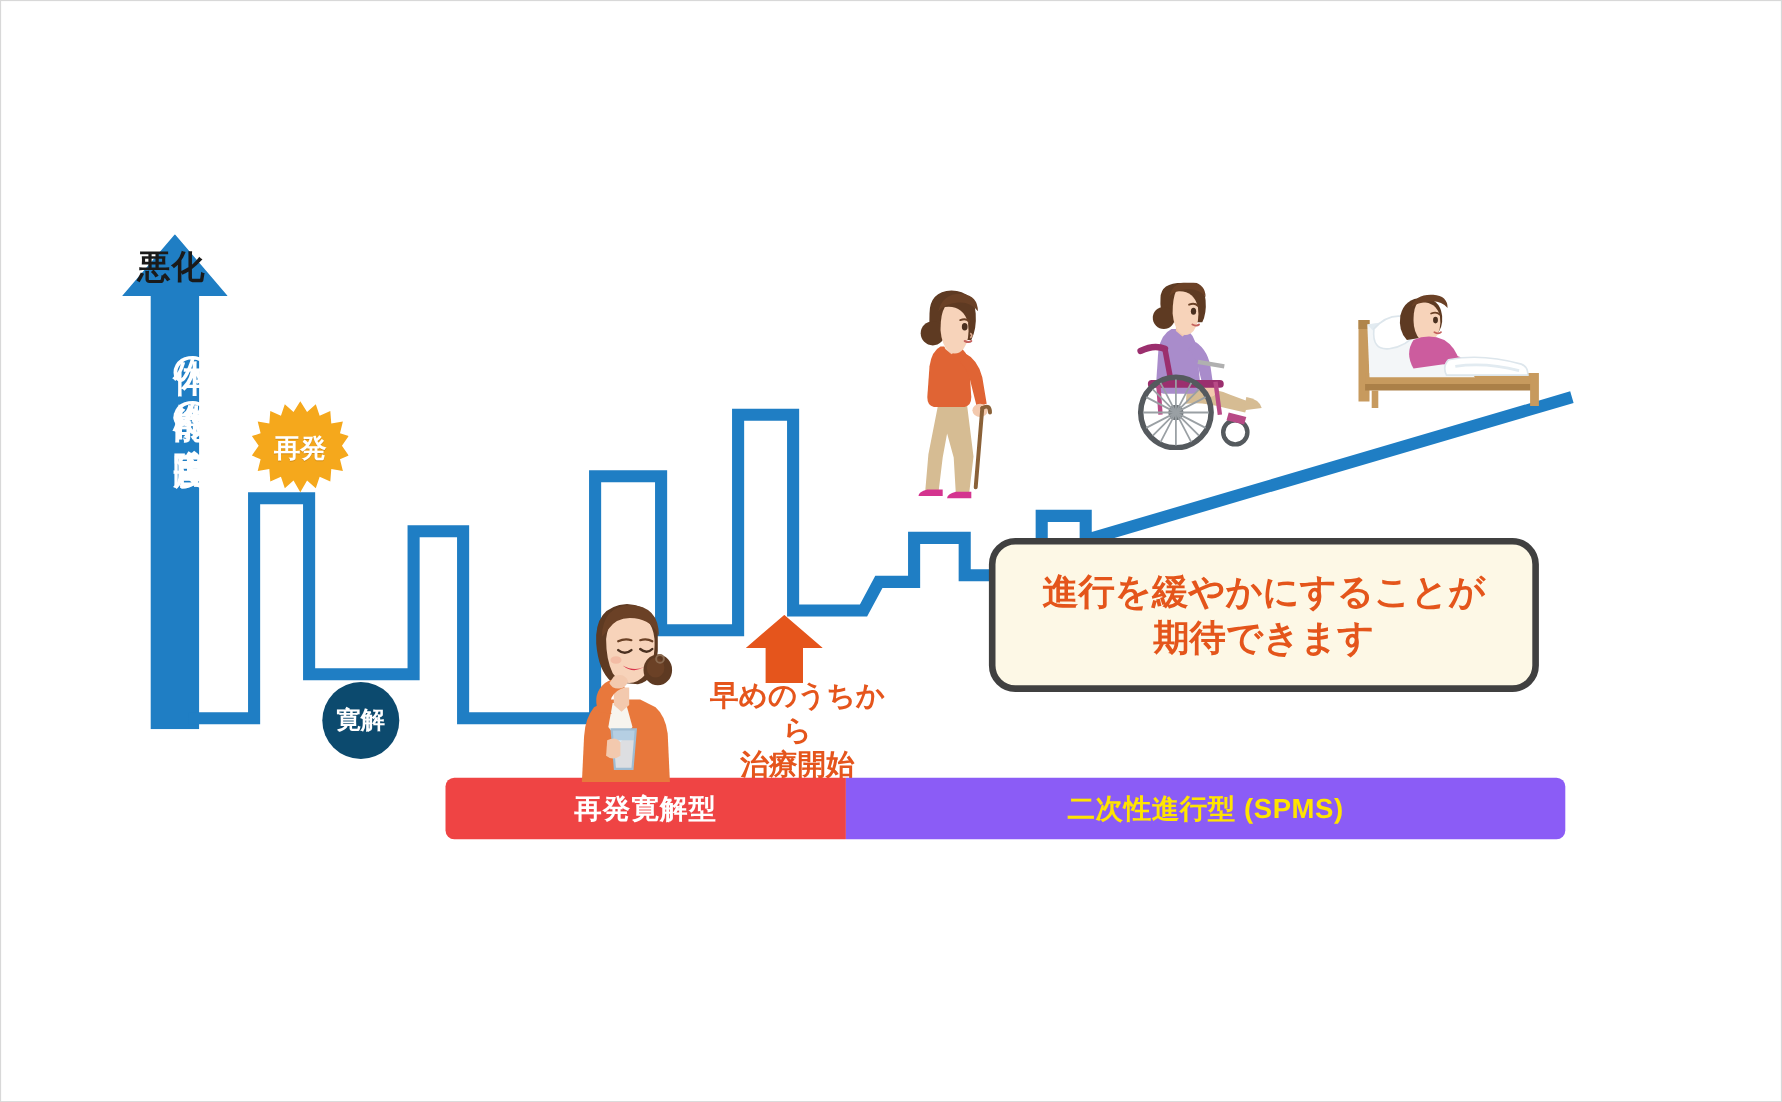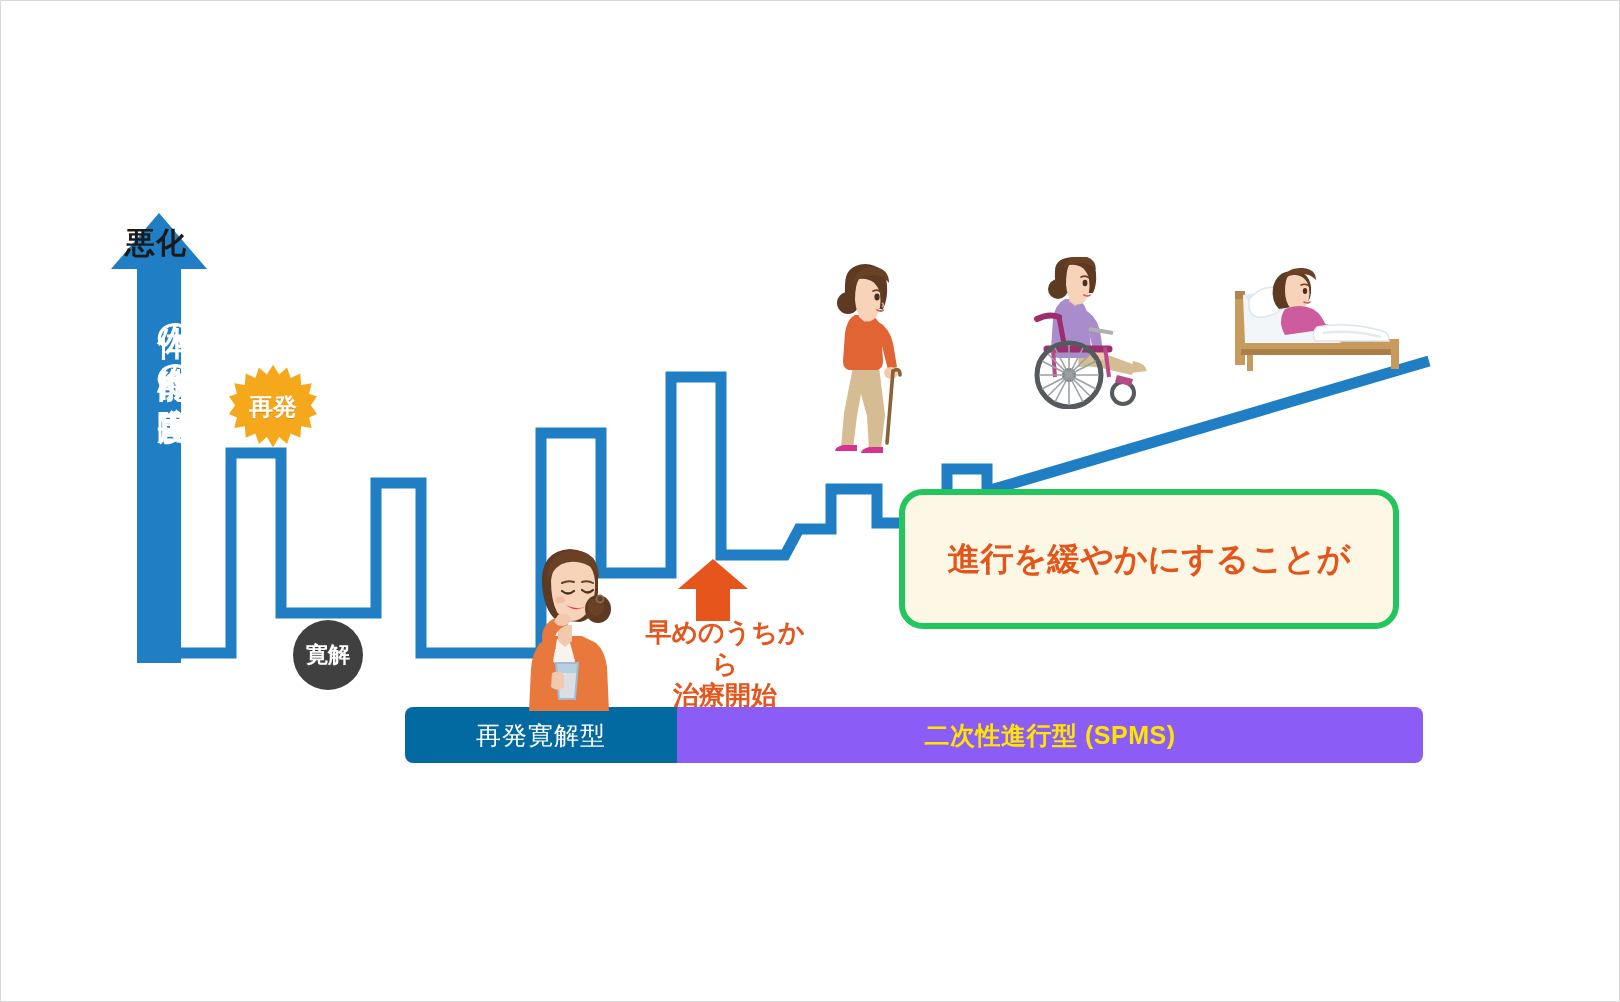--- a/index.html
+++ b/index.html
@@ -66,21 +66,21 @@
     font-size: 24px;
     font-weight: 700;
     letter-spacing: 0px;
     text-shadow: 0 1px 0 rgba(150,90,0,.35);
     text-align: right;
   }
   #remission-badge {
     left: 292px; top: 619px;
     width: 70px; height: 70px;
     border-radius: 50%;
-    background: #404040;
+    background: #0c4a6e;
     display: flex; align-items: center; justify-content: center;
   }
   #remission-badge-text {
     color: #ffffff;
     font-size: 22px;
     font-weight: 700;
   }
 
   
   #early-treatment-arrow {
@@ -96,48 +96,48 @@
     font-weight: 700;
     line-height: 1.22;
     letter-spacing: 0px;
   }
 
   
   #progression-callout {
     left: 898px; top: 488px;
     width: 500px; height: 140px;
     background: #fdf8e6;
-    border: 6px solid #22c55e;
+    border: 6px solid #404040;
     border-radius: 24px;
     box-sizing: border-box;
     display: flex; align-items: center; justify-content: center;
   }
   #progression-callout-text {
     color: #e4551b;
     font-size: 33px;
     font-weight: 700;
     line-height: 1.28;
     text-align: center;
     letter-spacing: 0px;
   }
 
   
   #phase-bar {
     left: 404px; top: 706px;
     width: 1018px; height: 56px;
     display: flex;
   }
   #phase-rrms {
-    width: 272px;
-    background: #0369a1;
+    width: 364px;
+    background: #ef4444;
     border-radius: 8px 0 0 8px;
     display: flex; align-items: center; justify-content: center;
     color: #ffffff;
     font-size: 25px;
-    font-weight: 400;
+    font-weight: 700;
     letter-spacing: 1px;
   }
   #phase-spms {
     flex: 1;
     background: #8b5cf6;
     border-radius: 0 8px 8px 0;
     display: flex; align-items: center; justify-content: center;
     color: #ffe400;
     font-size: 25px;
     font-weight: 700;
@@ -217,20 +217,21 @@
     <path d="M35 0 L70 30 L52 30 L52 62 L18 62 L18 30 L0 30 Z" fill="#e5551c"></path>
   </svg>
   <div class="abs" id="early-treatment-text">
     <div>早めのうちから</div>
     <div>治療開始</div>
   </div>
 
   <div class="abs" id="progression-callout">
     <div id="progression-callout-text">
       <div>進行を緩やかにすることが</div>
+      <div>期待できます</div>
     </div>
   </div>
 
   <div class="abs" id="phase-bar">
     <div id="phase-rrms">再発寛解型</div>
     <div id="phase-spms">二次性進行型 (SPMS)</div>
   </div>
 
   <svg class="figure" id="figure-medication" viewBox="0 0 118 176">
 

